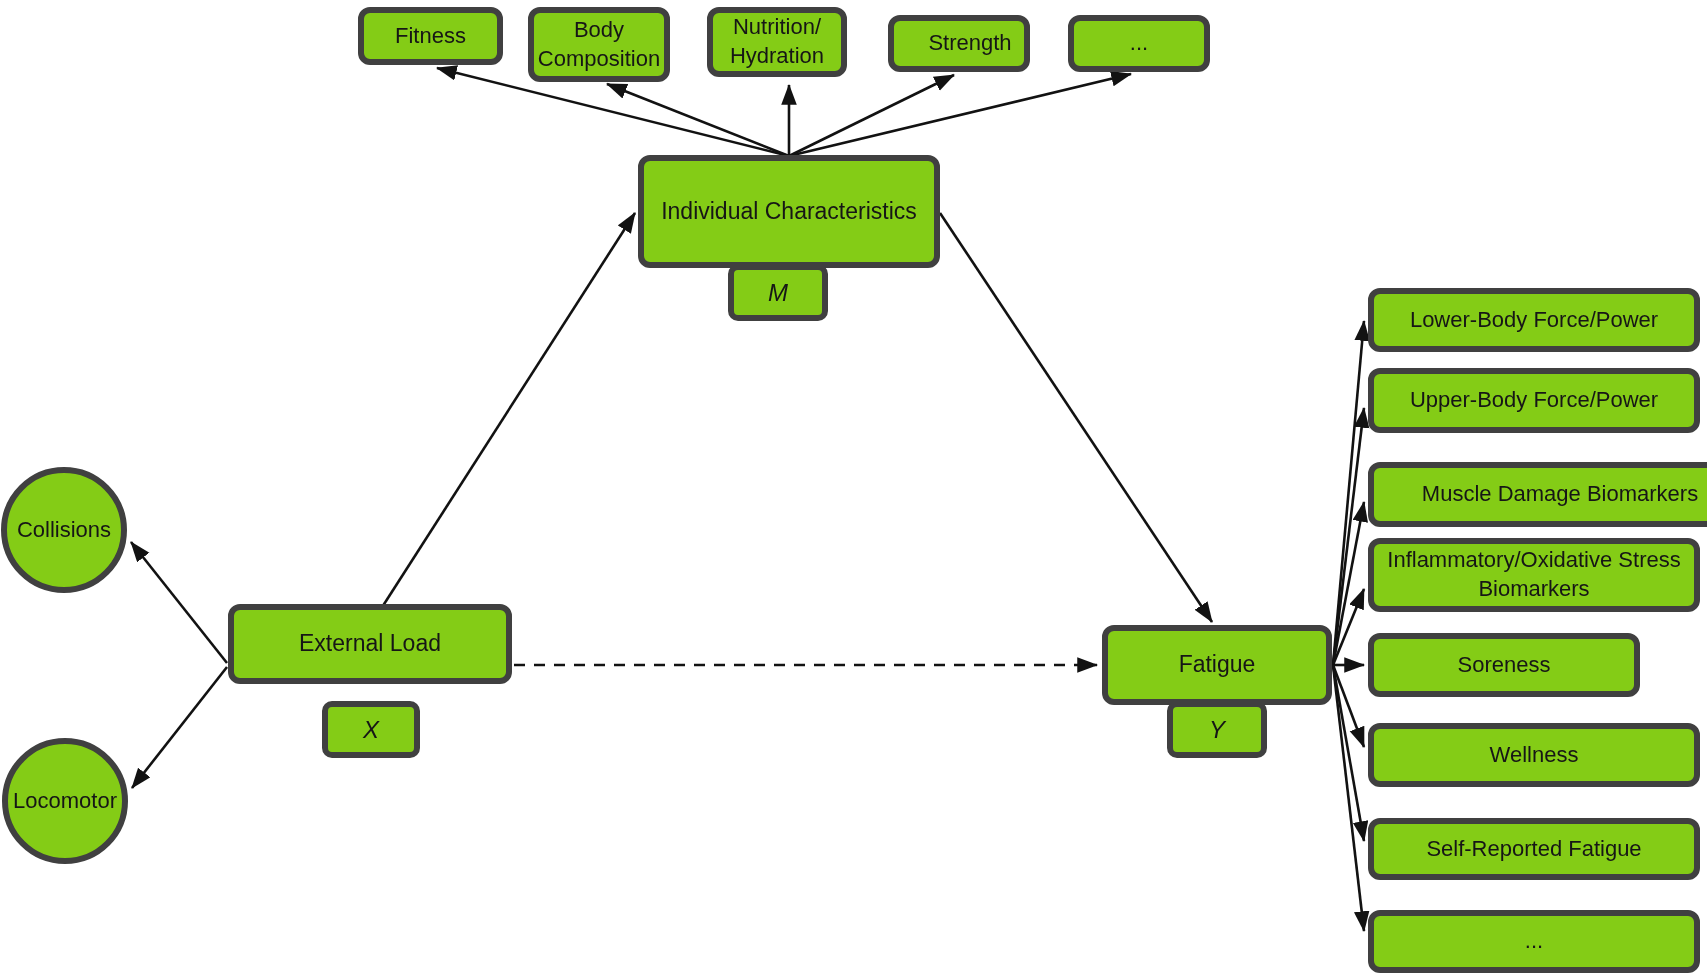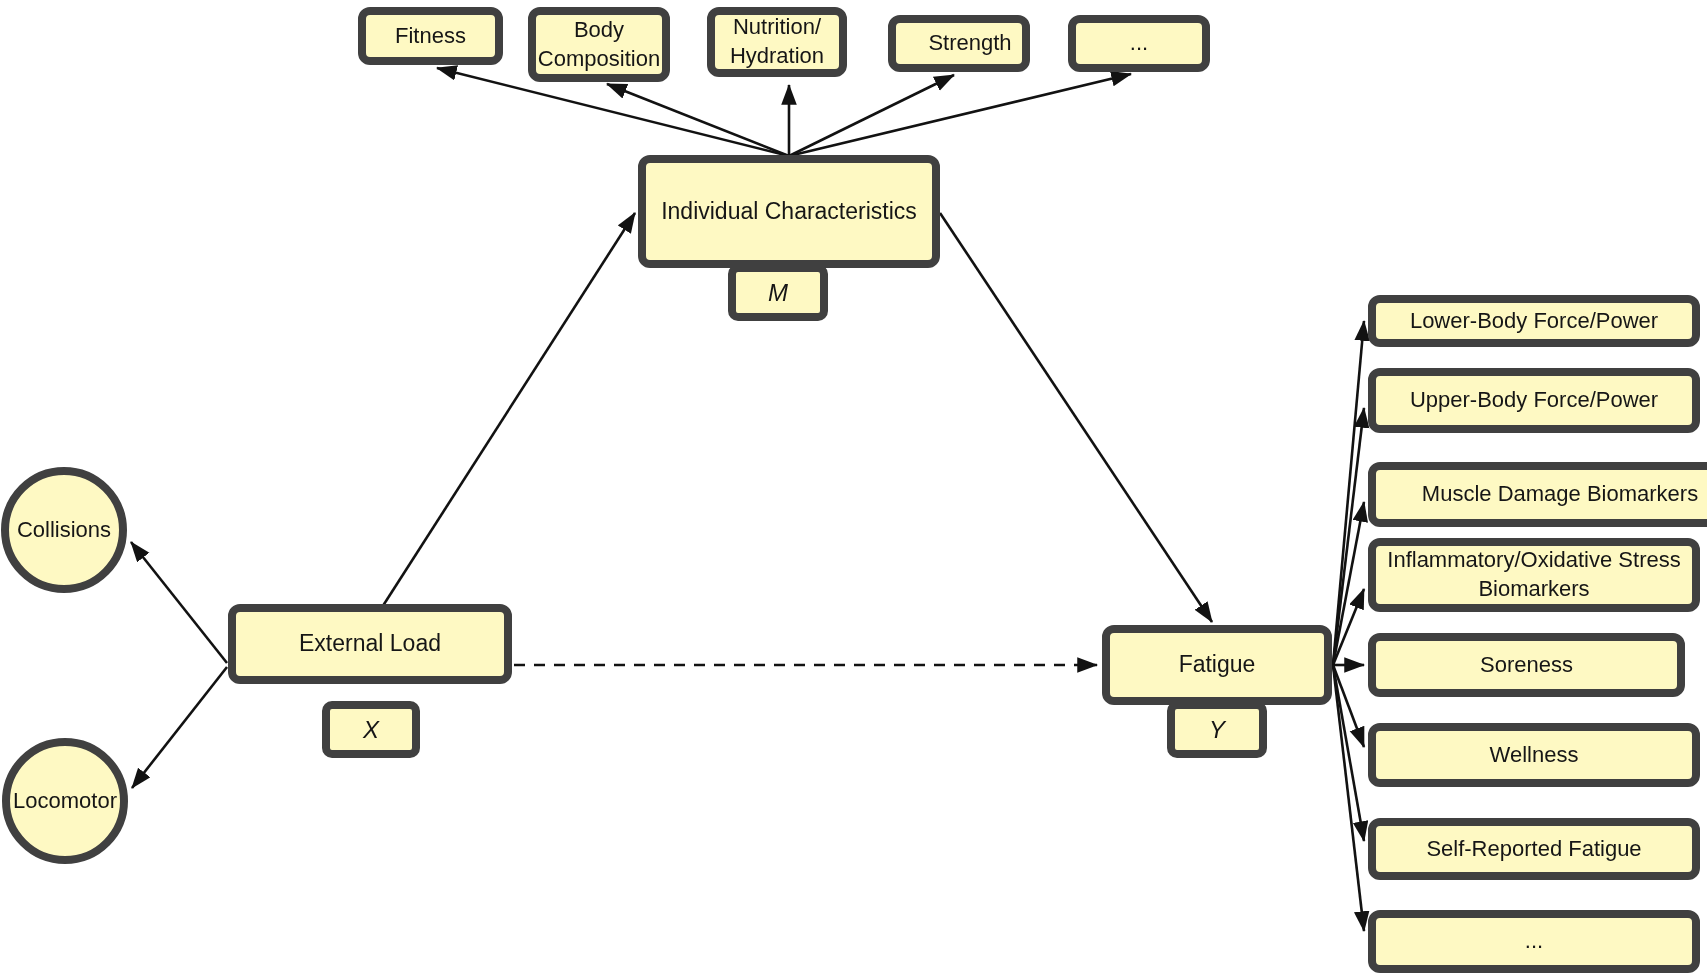--- a/index.html
+++ b/index.html
@@ -13,22 +13,22 @@
     overflow: hidden;
   }
   .wires {
     position: absolute;
     left: 0; top: 0;
     z-index: 0;
   }
   .node {
     position: absolute;
     box-sizing: border-box;
-    background: #fef9c3;
-    border: 8px solid #404040;
+    background: #84cc16;
+    border: 6px solid #404040;
     border-radius: 12px;
     display: flex;
     align-items: center;
     justify-content: center;
     text-align: center;
     font-size: 22px;
     line-height: 1.3;
     white-space: pre-line;
     z-index: 2;
     padding: 2px 6px;
@@ -91,22 +91,22 @@
 
   <div class="node tag" style="left:322px; top:701px; width:98px; height:57px;">X</div>
   <div class="node main" style="left:228px; top:604px; width:284px; height:80px;">External Load</div>
 
   <div class="node tag" style="left:1167px; top:701px; width:100px; height:57px;">Y</div>
   <div class="node main" style="left:1102px; top:625px; width:230px; height:80px;">Fatigue</div>
 
   <div class="node circle" style="left:1px; top:467px; width:126px; height:126px;">Collisions</div>
   <div class="node circle" style="left:2px; top:738px; width:126px; height:126px;">Locomotor</div>
 
-  <div class="node" style="left:1368px; top:288px; width:332px; height:52px;margin-top:7px;">Lower-Body Force/Power</div>
+  <div class="node" style="left:1368px; top:288px; width:332px; height:64px;">Lower-Body Force/Power</div>
   <div class="node" style="left:1368px; top:368px; width:332px; height:65px;">Upper-Body Force/Power</div>
   <div class="node" style="left:1368px; top:462px; width:384px; height:65px;">Muscle Damage Biomarkers</div>
   <div class="node" style="left:1368px; top:538px; width:332px; height:74px;">Inflammatory/Oxidative Stress Biomarkers</div>
-  <div class="node" style="left:1368px; top:633px; width:317px; height:64px;">Soreness</div>
+  <div class="node" style="left:1368px; top:633px; width:272px; height:64px;">Soreness</div>
   <div class="node" style="left:1368px; top:723px; width:332px; height:64px;">Wellness</div>
   <div class="node" style="left:1368px; top:818px; width:332px; height:62px;">Self-Reported Fatigue</div>
   <div class="node" style="left:1368px; top:910px; width:332px; height:63px;">...</div>
 
 </div>
 
 </body></html>

